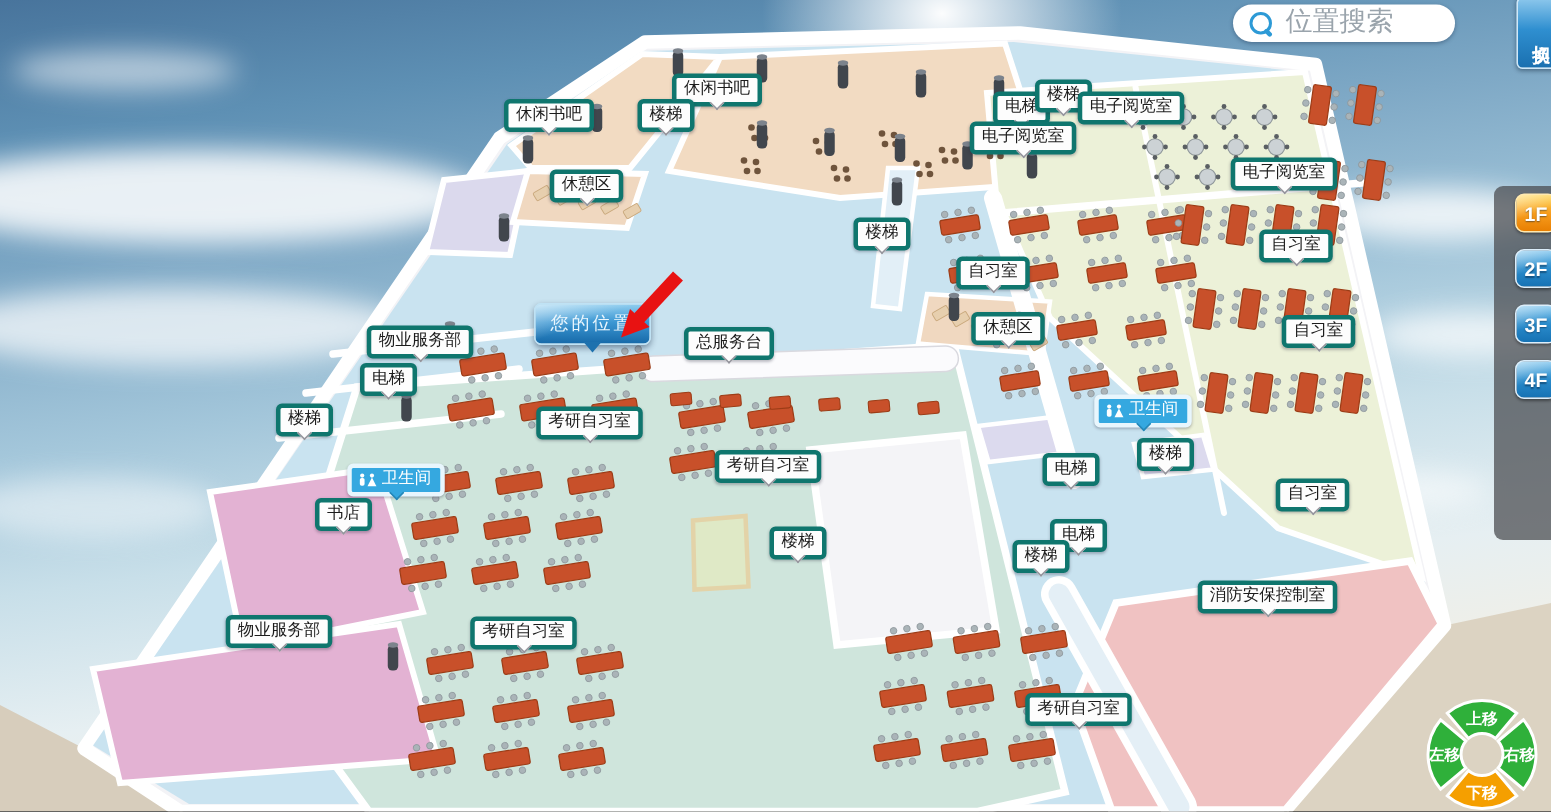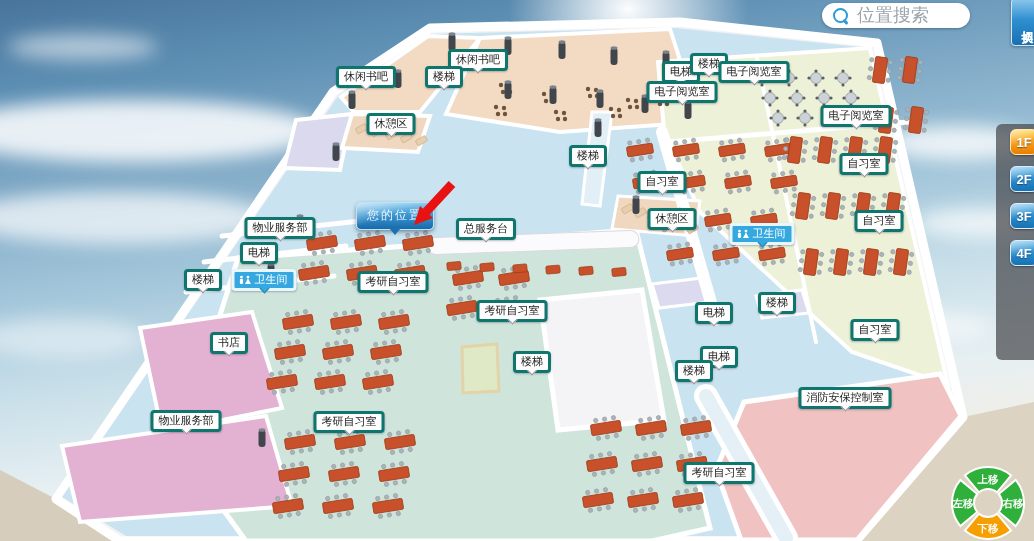--- a/index.html
+++ b/index.html
@@ -23,21 +23,21 @@
   svg.floor{position:absolute;left:0;top:0;z-index:2;}
   
   #labels{position:absolute;inset:0;z-index:6;}
   .maplabel{position:absolute;transform:translate(-50%,-50%);background:#fdfdfd;
     border:3px solid #0f766e;border-radius:4px;padding:1px 5px 2px;font-size:11px;line-height:13px;
     color:#1c1c1c;white-space:nowrap;box-shadow:0 1px 2px rgba(40,40,60,.3);cursor:pointer;}
   .maplabel::after{content:'';position:absolute;left:50%;bottom:-4px;width:6px;height:6px;
     background:#fdfdfd;border-right:1px solid #94949c;border-bottom:1px solid #94949c;
     transform:translateX(-50%) rotate(45deg);}
   .maplabel.wc{background:#35a8e0;border-color:#e8f6fd;color:#fff;display:flex;align-items:center;gap:3px;
-    padding:1px 6px 2px 4px;}
+    padding:1px 6px 2px 4px;margin-top:40px;}
   .maplabel.wc::after{background:#35a8e0;border-color:#2787b6;}
   
   .youmarker{position:absolute;left:356px;top:202px;z-index:7;cursor:pointer;
     background:linear-gradient(160deg,rgba(255,255,255,.55),rgba(255,255,255,0) 45%),
                linear-gradient(#8fcdef,#3c97d3 45%,#176aa9);
     border:1px solid #bfe2f4;border-radius:5px;color:#eaf6fd;font-size:12px;font-weight:normal;
     letter-spacing:2px;padding:4px 10px 5px;box-shadow:0 2px 4px rgba(10,30,60,.45);}
   .youmarker::after{content:'';position:absolute;left:50%;bottom:-6px;transform:translateX(-50%);
     border:6px solid transparent;border-top:7px solid #1d71ae;border-bottom:0;}
   

